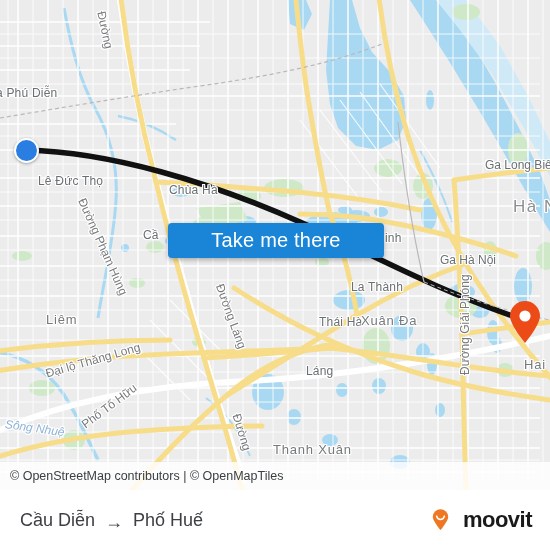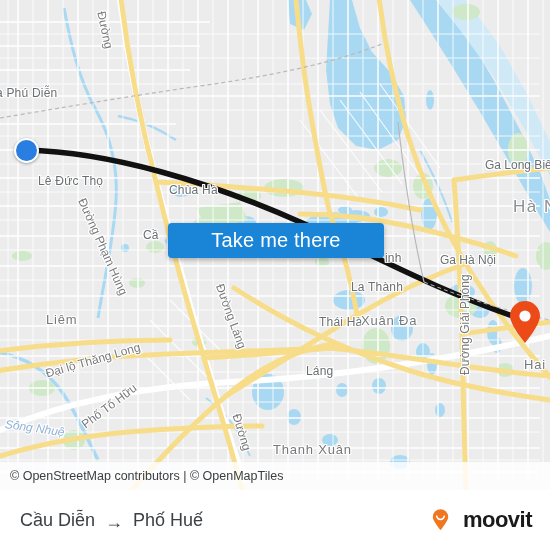--- a/index.html
+++ b/index.html
@@ -252,21 +252,21 @@
 
     <div class="map-label lbl-place" style="left:-4px;  top:86px;">a Phú Diễn</div>
     <div class="map-label lbl-place" style="left:38px;  top:174px;">Lê Đức Thọ</div>
     <div class="map-label lbl-road" style="left:108px; top:10px; transform:rotate(78deg); transform-origin:left top;">Đường</div>
     <div class="map-label lbl-place" style="left:169px; top:183px;">Chùa Hà</div>
     <div class="map-label lbl-district" style="left:284px; top:182px;margin-top:44px;">Ba Đình</div>
     <div class="map-label lbl-station" style="left:485px; top:158px;">Ga Long Biên</div>
     <div class="map-label lbl-city" style="left:513px; top:197px;">Hà N</div>
     <div class="map-label lbl-road" style="left:88px;  top:196px; transform:rotate(66deg); transform-origin:left top;">Đường Phạm Hùng</div>
     <div class="map-label lbl-place" style="left:143px; top:228px;">Cầ</div>
-    <div class="map-label lbl-place" style="left:385px; top:231px;margin-top:20px;">inh</div>
+    <div class="map-label lbl-place" style="left:385px; top:231px;">inh</div>
     <div class="map-label lbl-station" style="left:440px; top:253px;">Ga Hà Nội</div>
     <div class="map-label lbl-district" style="left:6px;   top:312px;padding-left:40px;">Liêm</div>
     <div class="map-label lbl-road" style="left:226px; top:282px; transform:rotate(70deg); transform-origin:left top;">Đường Láng</div>
     <div class="map-label lbl-place" style="left:351px; top:280px;">La Thành</div>
     <div class="map-label lbl-place" style="left:319px; top:315px;">Thái Hà</div>
     <div class="map-label lbl-district" style="left:361px; top:313px;">Xuân Đa</div>
     <div class="map-label lbl-road" style="left:44px;  top:367px; transform:rotate(-16deg); transform-origin:left top;">Đại lộ Thăng Long</div>
     <div class="map-label lbl-place" style="left:306px; top:364px;">Láng</div>
     <div class="map-label lbl-district" style="left:524px; top:357px;">Hai B</div>
     <div class="map-label lbl-water" style="left:6px;   top:417px; transform:rotate(8deg); transform-origin:left top;">Sông Nhuệ</div>

